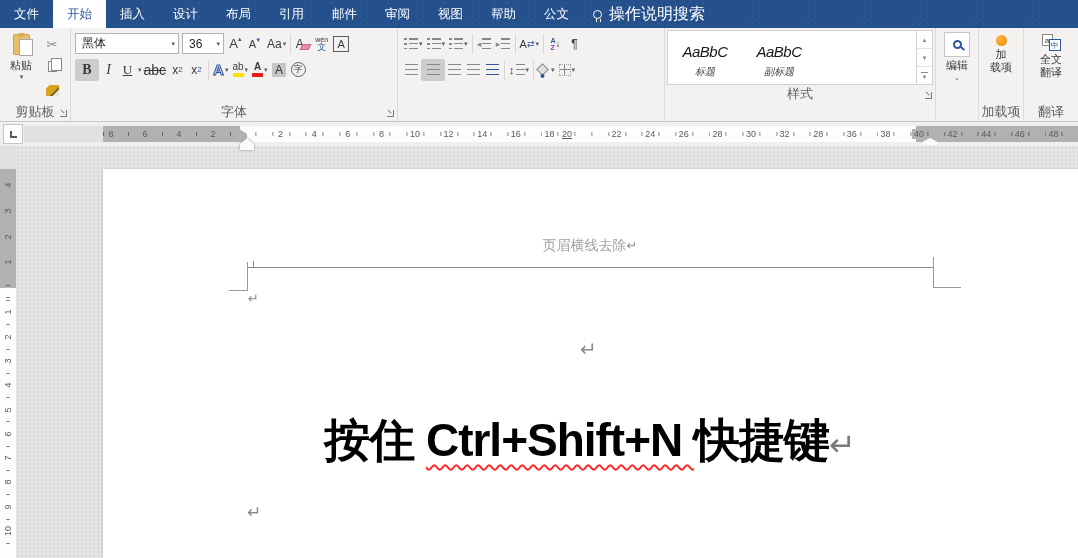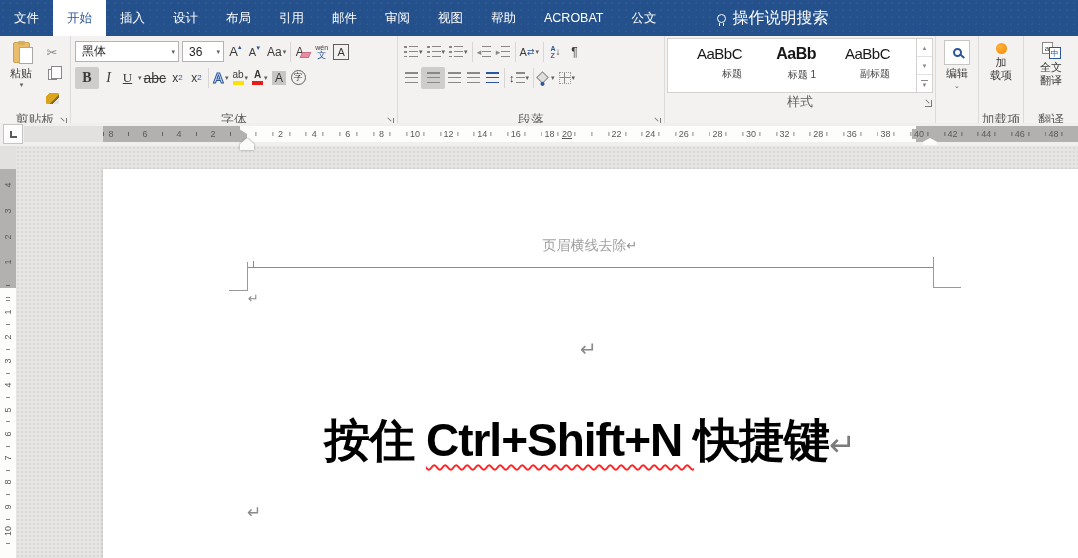--- a/index.html
+++ b/index.html
@@ -1,24 +1,24 @@
 <!DOCTYPE html>
 <html><head>
 <meta charset="utf-8">
 <style>
   * { margin:0; padding:0; box-sizing:border-box; }
   html,body { width:1078px; height:558px; overflow:hidden;
     font-family:"Liberation Sans","DejaVu Sans",sans-serif; }
   body { position:relative; background:#f3f2f1; }
 
   
-  .tabbar { height:36px; background:#24508c;
+  .tabbar { height:28px; background:#24508c;
     background-image:radial-gradient(rgba(255,255,255,.05) 1px, transparent 1px);
     background-size:7px 7px;
-    display:flex; align-items:stretch; color:#fff;gap:36px; }
+    display:flex; align-items:stretch; color:#fff; }
   .tab-list { display:flex; }
   .tab { padding:0 14px; display:flex; align-items:center; font-size:12.5px; cursor:default; }
   .tab.active { background:#fff; color:#2b579a; }
   .tellme { display:flex; align-items:center; gap:7px; font-size:16px; padding:0 10px; }
   .bulb { width:9px; height:9px; border:1.5px solid #fff; border-radius:50%; position:relative; display:inline-block; }
   .bulb::after { content:''; position:absolute; left:1.5px; bottom:-4px; width:3px; height:3px;
     border-left:1.5px solid #fff; border-right:1.5px solid #fff; }
 
   
   .ribbon { height:94px; background:#f3f2f1; border-bottom:1px solid #c8c6c4; display:flex; }
@@ -100,21 +100,21 @@
     background:#2b579a; border-radius:50%; }
   .ic-grid { width:12px; height:12px; border:1px dotted #9a9998;
     background:linear-gradient(#8a8886,#8a8886) center/12px 1px no-repeat,
                linear-gradient(#8a8886,#8a8886) center/1px 12px no-repeat; }
   .updown { font-size:11px; color:#3b3a39; margin-right:1px; }
 
   
   .g-styles { width:271px; }
   .gallery-wrap { display:flex; margin:2px 2px 0; border:1px solid #d4d2d0; background:#fff; height:55px; }
   .cards { display:flex; flex:1; }
-  .style-card { width:74px; text-align:right; padding-top:6px; cursor:default; }
+  .style-card { width:74px; text-align:center; padding-top:12px; cursor:default;font-style:italic; }
   .style-prev { font-size:15px; color:#171717; letter-spacing:-.5px; }
   .style-card.b1 .style-prev { font-weight:bold; font-size:16px; }
   .style-cap { font-size:10px; color:#444; margin-top:5px; }
   .scrollstrip { width:16px; border-left:1px solid #d4d2d0; display:flex; flex-direction:column; }
   .scrollstrip .sb { flex:1; display:flex; align-items:center; justify-content:center;
     font-size:6px; color:#8a8886; border-bottom:1px solid #e4e2e0; }
   .scrollstrip .sb.more { flex-direction:column; line-height:1; border-bottom:none; }
   .scrollstrip .sb.more::before { content:''; width:7px; height:1px; background:#8a8886; margin-bottom:1px; }
 
   
@@ -191,21 +191,20 @@
       <div class="tab">文件</div>
       <div class="tab active">开始</div>
       <div class="tab">插入</div>
       <div class="tab">设计</div>
       <div class="tab">布局</div>
       <div class="tab">引用</div>
       <div class="tab">邮件</div>
       <div class="tab">审阅</div>
       <div class="tab">视图</div>
       <div class="tab">帮助</div>
-      <div class="tab">ACROBAT</div>
       <div class="tab">公文</div>
     </div>
   <div class="tellme">
     <span class="bulb"></span>
     <span>操作说明搜索</span>
   </div>
 </div>
 
 <div class="ribbon">
 
@@ -408,36 +407,28 @@
         <div class="btn">
           <span class="ic-bucket"></span>
             <span class="caret" style="margin-left:4px;">▾</span>
         </div>
         <div class="btn">
           <span class="ic-grid"></span>
             <span class="caret">▾</span>
         </div>
       </div>
     </div>
-    <div class="grp-foot">
-      <span>段落</span>
-      <span class="launcher"></span>
-    </div>
   </div>
 
   <div class="grp g-styles">
     <div class="gallery-wrap">
       <div class="cards">
           <div class="style-card">
             <div class="style-prev">AaBbC</div>
             <div class="style-cap">标题</div>
-          </div>
-          <div class="style-card b1">
-            <div class="style-prev">AaBb</div>
-            <div class="style-cap">标题 1</div>
           </div>
           <div class="style-card">
             <div class="style-prev">AaBbC</div>
             <div class="style-cap">副标题</div>
           </div>
         </div>
       <div class="scrollstrip">
         <div class="sb">▲</div>
         <div class="sb">▼</div>
         <div class="sb more">▼</div>

